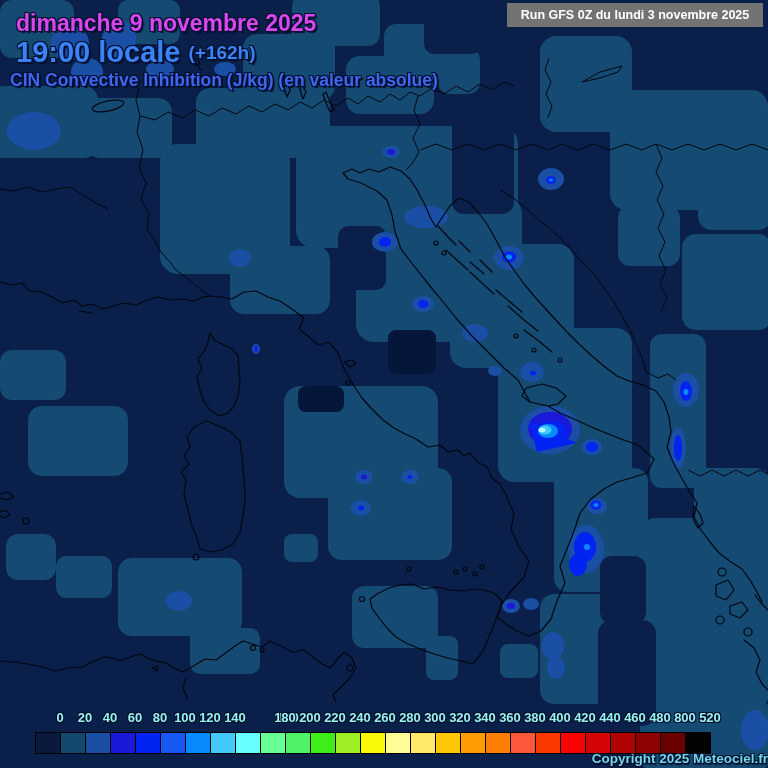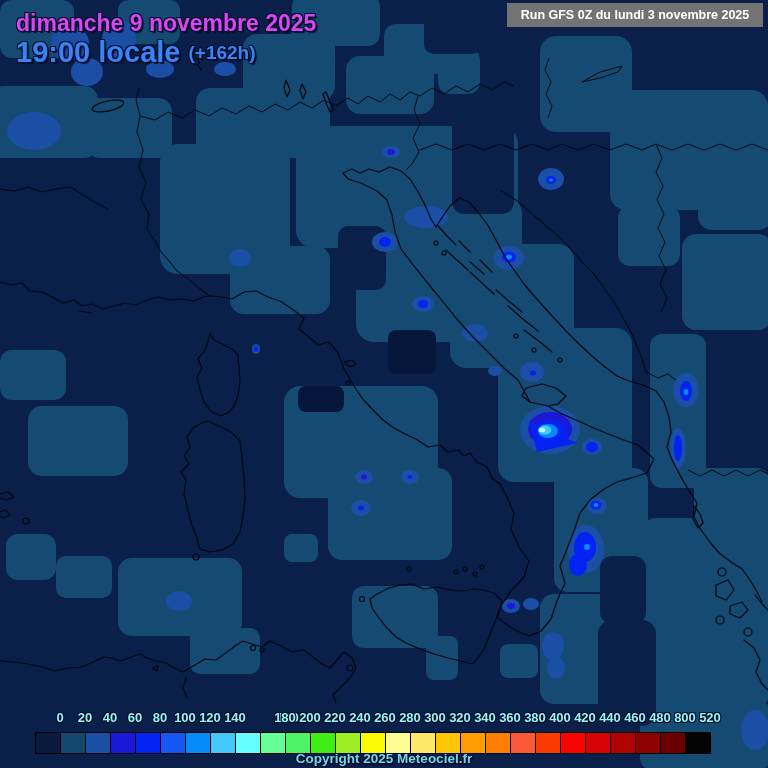--- a/index.html
+++ b/index.html
@@ -18,21 +18,21 @@
            display:flex;align-items:center;justify-content:center;white-space:nowrap;}
   #legend{position:absolute;left:35px;top:710px;width:700px;height:58px;}
   #legend-labels{position:absolute;left:0;top:0;width:700px;height:18px;}
   #legend-labels span{position:absolute;top:0;width:34px;margin-left:-17px;
       text-align:center;font-size:13px;font-weight:bold;color:#9af2ee;
       text-shadow:-1px -1px 0 #04102e,1px -1px 0 #04102e,-1px 1px 0 #04102e,1px 1px 0 #04102e;}
   #legend-swatches{position:absolute;left:0;top:22px;height:20px;display:flex;
       border:1px solid #000;}
   #legend-swatches .cell{width:24px;height:20px;border-right:1px solid #000;}
   #legend-swatches .cell:last-child{border-right:none;}
-  #copyright{position:absolute;left:0;top:751px;width:768px;text-align:center;
+  #copyright{position:absolute;left:0;top:751px;width:768px;text-align:right;
       font-size:13.5px;font-weight:bold;color:#74d6e8;
       text-shadow:-1px -1px 0 #04102e,1px -1px 0 #04102e,-1px 1px 0 #04102e,
                   1px 1px 0 #04102e,1px 2px 1px #04102e;}
 </style>
 </head>
 <body>
 
 <div id="app">
 
   <svg id="map-svg" width="768" height="768" viewBox="0 0 768 768">
@@ -251,20 +251,21 @@
       <path d="M 646,372 L 658,378 668,374 676,380"></path>
 
       <path d="M 688,470 L 700,476 712,470 724,476 736,470 748,476 760,470 768,474"></path>
     </g>
   </svg>
 
   <div id="date-line" class="hdr">dimanche 9 novembre 2025</div>
   <div id="time-line" class="hdr">
     <span>19:00 locale</span><span class="offset">(+162h)</span>
   </div>
+  <div id="subtitle" class="hdr">CIN Convective Inhibition (J/kg) (en valeur absolue)</div>
 
   <div id="run-box">
     <span>Run GFS 0Z du lundi 3 novembre 2025</span>
   </div>
 
   <div id="legend">
     <div id="legend-labels">
         <span style="left: 25px;">0</span>
         <span style="left: 50px;">20</span>
         <span style="left: 75px;">40</span>

